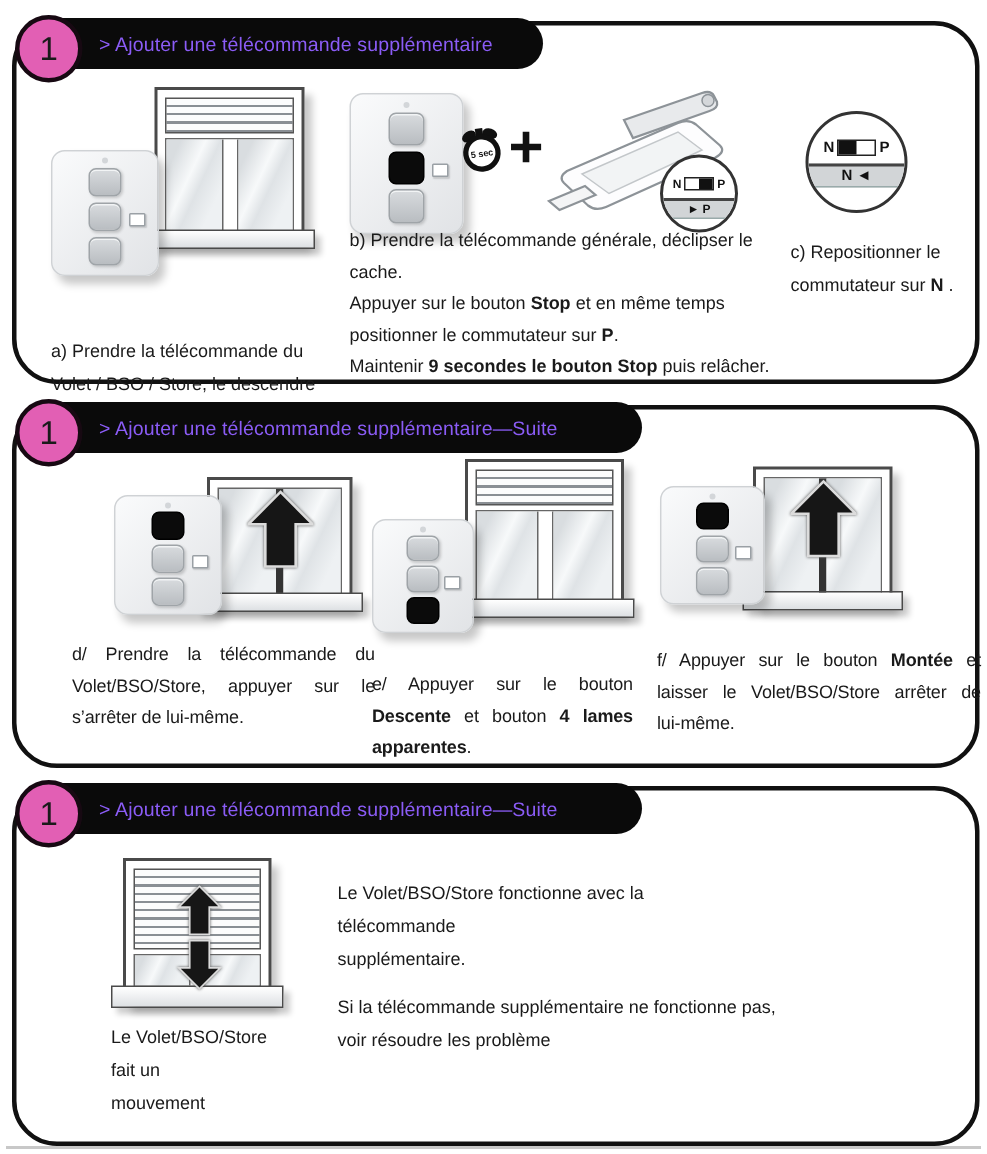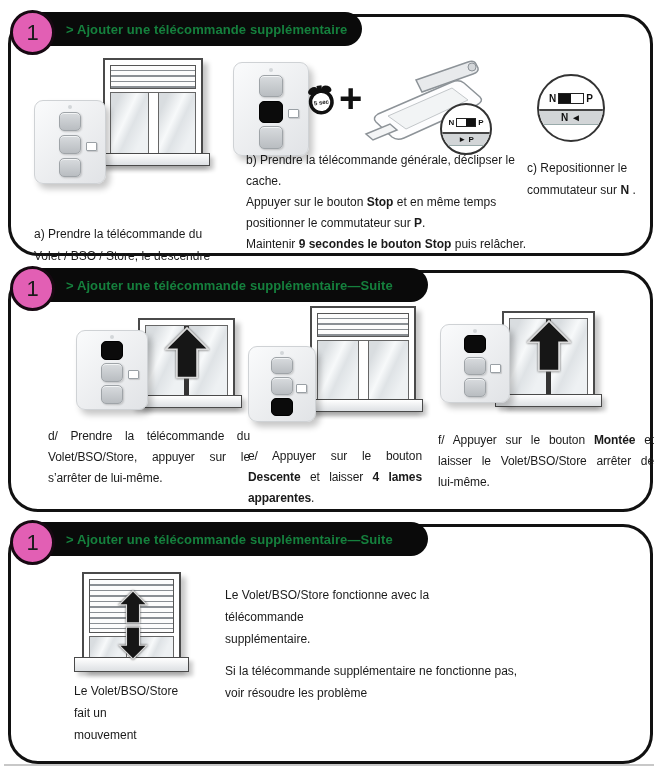--- a/index.html
+++ b/index.html
@@ -7,43 +7,43 @@
     position:relative; width:658px; height:769px; background:#fff;
     font-family:"Liberation Sans","DejaVu Sans",sans-serif; color:#1a1a1a;
     overflow:hidden;
   }
   
   .panel { position:absolute; left:8px; width:639px; background:#fff;
     border:3px solid #111; border-radius:30px; }
   .p1 { top:14px;  height:236px; }
   .p2 { top:270px; height:236px; }
   .p3 { top:524px; height:234px; }
-  .banner { position:absolute; height:34px; background:#0a0a0a; color:#15803d;
+  .banner { position:absolute; height:34px; background:#0a0a0a; color:#8b5cf6;
     border-radius:10px 18px 18px 10px; display:flex; align-items:center;
-    padding-left:36px; box-sizing:border-box; font-weight:bold; font-size:13px;
+    padding-left:36px; box-sizing:border-box; font-weight:normal; font-size:13px;
     letter-spacing:.1px; z-index:5;text-align:right; }
   .bn1 { left:30px; top:12px;  width:332px; }
   .bn2 { left:30px; top:268px; width:398px; }
   .bn3 { left:30px; top:522px; width:398px; }
   .badge { position:absolute; width:45px; height:45px; border-radius:50%;
     background:#e25fb4; border:3px solid #170912; box-sizing:border-box;
     display:flex; align-items:center; justify-content:center;
     font-size:22px; color:#1a1a1a; z-index:6; }
   .bg1 { left:10px; top:10px; } .bg2 { left:10px; top:266px; } .bg3 { left:10px; top:520px; }
 
   
   .cap { position:absolute; z-index:4; font-size:12px; line-height:21.5px; }
   .cap .cap-line { white-space:nowrap; }
   .cap.just { font-size:12px; line-height:21px; letter-spacing:-.1px; }
   .cap.just .cap-line { white-space:normal; text-align:justify; text-align-last:justify; }
   .cap.just .cap-line:last-child { text-align-last:left; }
   .cap.center-txt .cap-line { }
   .bseg { font-weight:bold; }
   .capA { left:34px;  top:176px; width:210px;margin-top:48px; }
-  .capB { left:246px; top:150px; width:290px; line-height:21px; }
+  .capB { left:233px; top:150px; width:290px; line-height:21px; }
   .capC { left:527px; top:157px; width:126px; line-height:22px; }
   .capD { left:48px;  top:426px; width:202px; }
   .capE { left:248px; top:446px; width:174px; }
   .capF { left:438px; top:430px; width:216px; }
   .capR { left:74px;  top:680px; width:148px; line-height:22px; }
   .capS { left:225px; top:584px; width:390px; line-height:22px; }
   .capX { left:225px; top:660px; width:390px; line-height:22px; }
 
   
   .remote { position:absolute; z-index:3; border-radius:9px;
@@ -259,21 +259,21 @@
   </div>
   <div class="remote b-bot" style="left:248px; top:346px; width:66px; height:74px;">
     <span class="r-dot"></span>
     <span class="r-btn r-top"></span>
     <span class="r-btn r-mid"></span>
     <span class="r-btn r-bot"></span>
     <span class="r-ind"></span>
   </div>
   <div class="cap just capE">
       <div class="cap-line"><span>e/ Appuyer sur le bouton</span></div>
-      <div class="cap-line"><span class="bseg">Descente</span><span> et laisser </span><span class="bseg">4 lames</span></div>
+      <div class="cap-line"><span class="bseg">Descente</span><span> et bouton </span><span class="bseg">4 lames</span></div>
       <div class="cap-line"><span class="bseg">apparentes</span><span>.</span></div>
     </div>
 
   <div class="window winF">
     <div class="w-glass">
       <div class="pane"></div>
       <div class="mull-dark"></div>
       <div class="pane"></div>
     </div>
     <svg class="arr arrD" viewBox="0 0 100 120">

